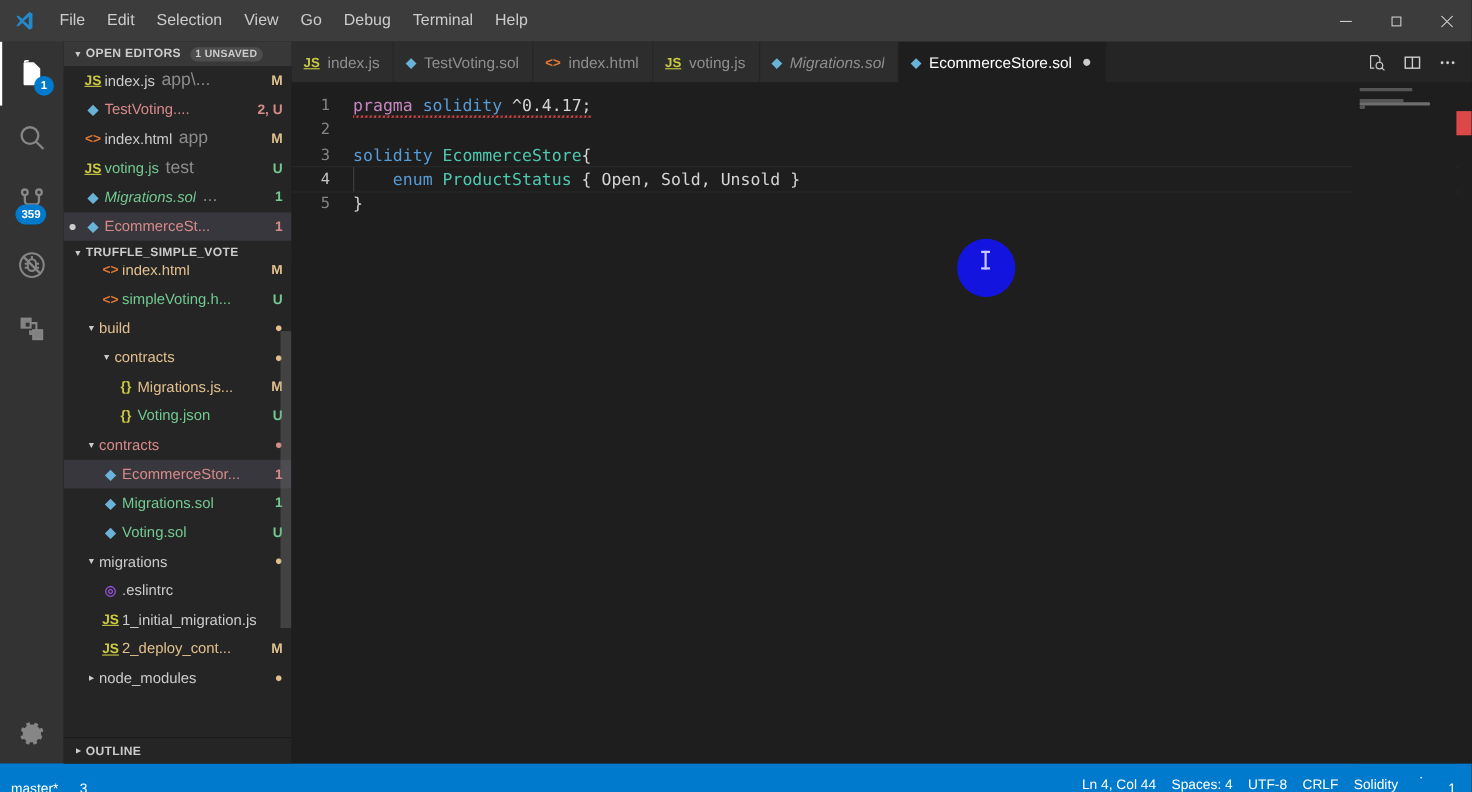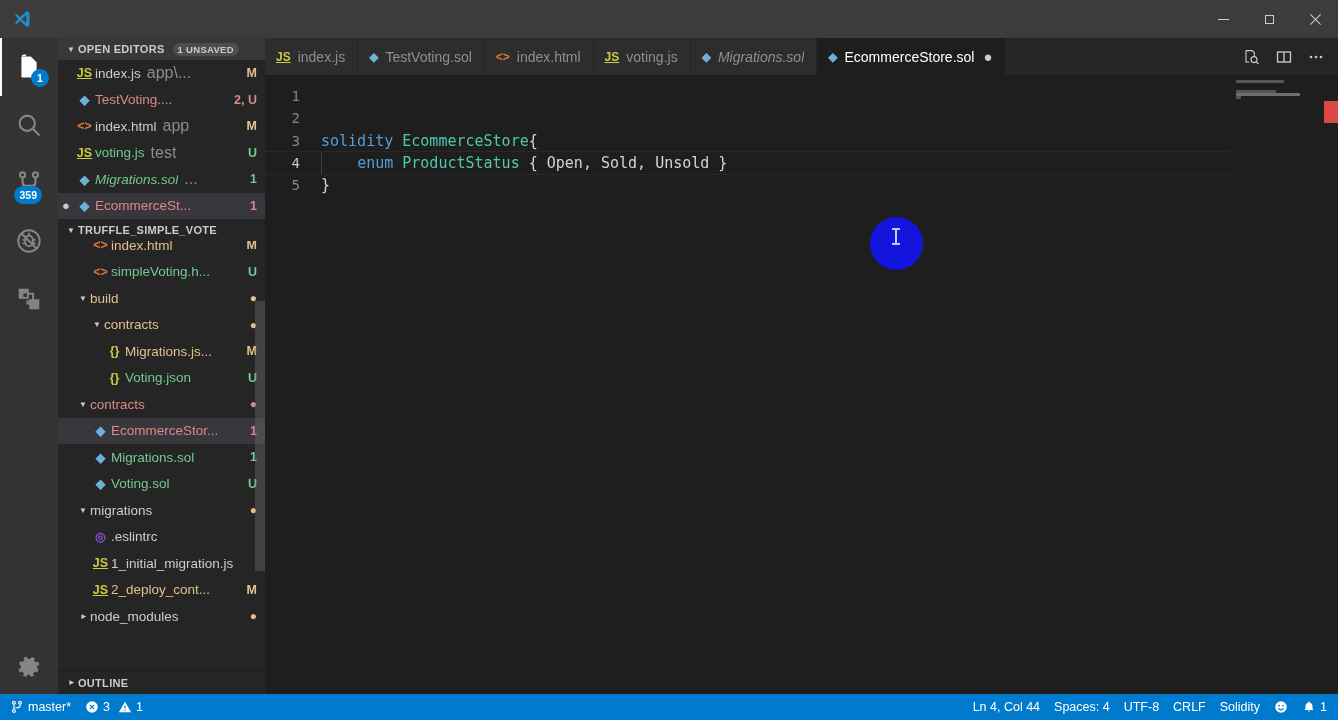--- a/index.html
+++ b/index.html
@@ -199,35 +199,45 @@
   }
   .err-marker {
     position:absolute; right:0; width:14px; height:22px; background:#f14c4c; opacity:.9;
   }
 
   
   .statusbar {
     height:26px; flex:0 0 26px; background:#007acc; display:flex;
     align-items:center; color:#ffffff; font-size:12.5px;
   }
-  .sb-item { display:flex; align-items:center; height:26px; padding:12px 7px; gap:4px; white-space:nowrap; }
+  .sb-item { display:flex; align-items:center; height:26px; padding:12px 7px; gap:4px; white-space:nowrap;flex-direction:column; }
   .sb-left { display:flex; align-items:center; padding-left:3px; }
   .sb-right { margin-left:auto; display:flex; padding-right:4px; }
   .sb-item svg { width:14px; height:14px; display:block; }
 </style>
 </head>
 <body>
 
 <div id="app">
 
   <div class="titlebar">
     <div class="vslogo">
       <svg viewBox="0 0 24 24" aria-hidden="true">
         <path fill="#2489ca" d="M17.6 2.3 10 9.6 5.3 6 3.6 7l3.9 5-3.9 5 1.7 1 4.7-3.6 7.6 7.3L21 20V4l-3.4-1.7zM17 7.6v8.8l-5.3-4.4L17 7.6z"></path>
       </svg>
+    </div>
+    <div class="menus">
+      <div class="menu-item">File</div>
+      <div class="menu-item">Edit</div>
+      <div class="menu-item">Selection</div>
+      <div class="menu-item">View</div>
+      <div class="menu-item">Go</div>
+      <div class="menu-item">Debug</div>
+      <div class="menu-item">Terminal</div>
+      <div class="menu-item">Help</div>
     </div>
     <div class="win-controls">
       <div class="win-btn">
         <svg viewBox="0 0 11 11">
             <rect x="0" y="5" width="11" height="1" fill="currentColor"></rect>
           </svg>
       </div>
       <div class="win-btn">
         <svg viewBox="0 0 11 11">
             <rect x="1.5" y="1.5" width="8" height="8" fill="none" stroke="currentColor" stroke-width="1"></rect>
@@ -515,20 +525,21 @@
             </svg>
           </div>
         </div>
       </div>
 
       <div class="editorarea">
         <div class="code">
 
           <div class="cline">
             <span class="lnum">1</span>
+            <span class="ctext"><span class="t-kw squiggle">pragma </span><span class="t-kw2 squiggle">solidity</span><span class="t-num squiggle"> ^0.4.17;</span></span>
           </div>
 
           <div class="cline">
             <span class="lnum">2</span>
             <span class="ctext"></span>
           </div>
 
           <div class="cline">
             <span class="lnum">3</span>
             <span class="ctext"><span class="t-kw2">solidity </span><span class="t-type">EcommerceStore</span><span class="t-plain">{</span></span>

